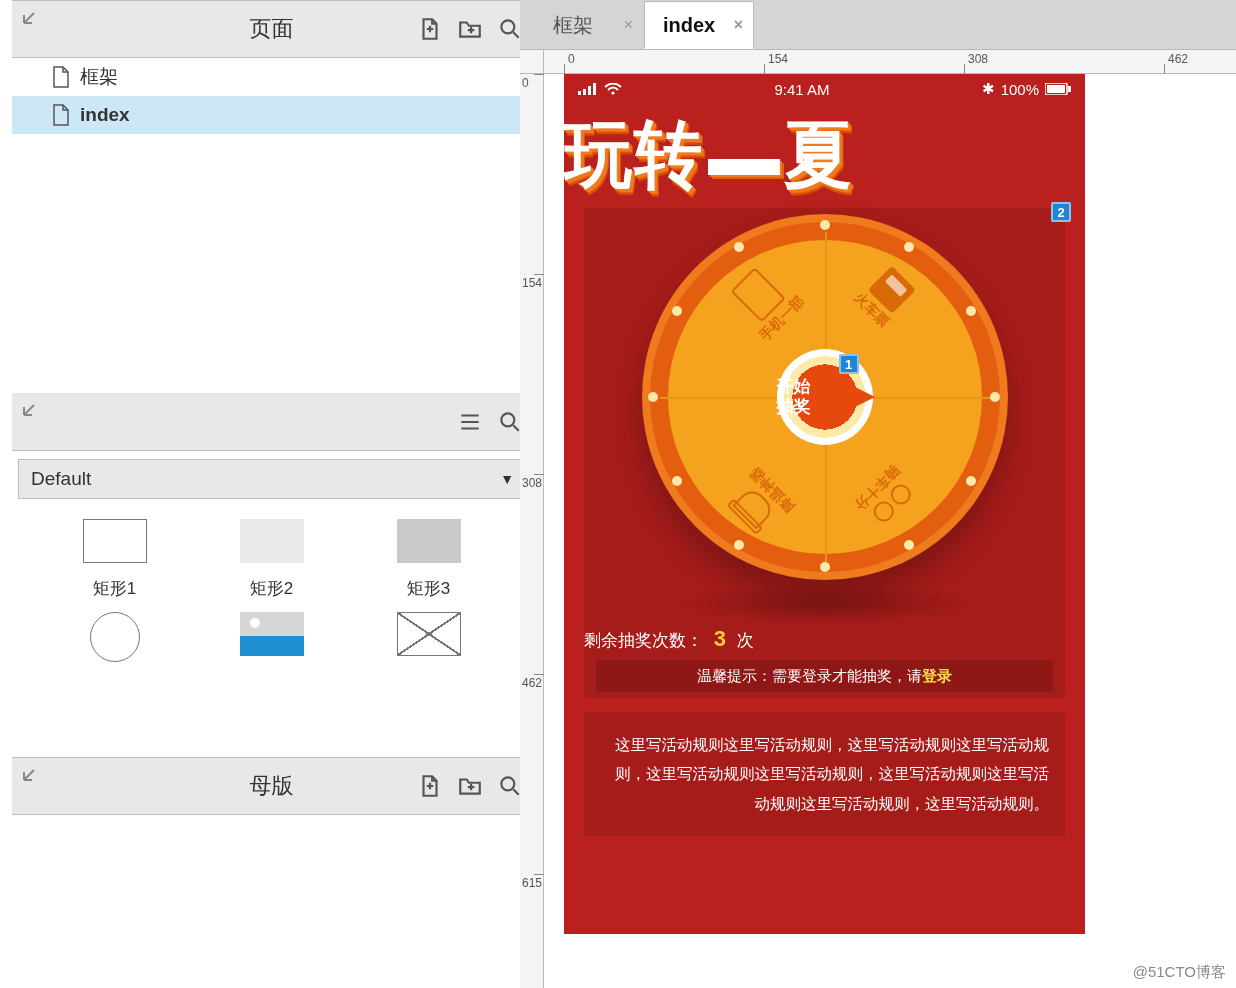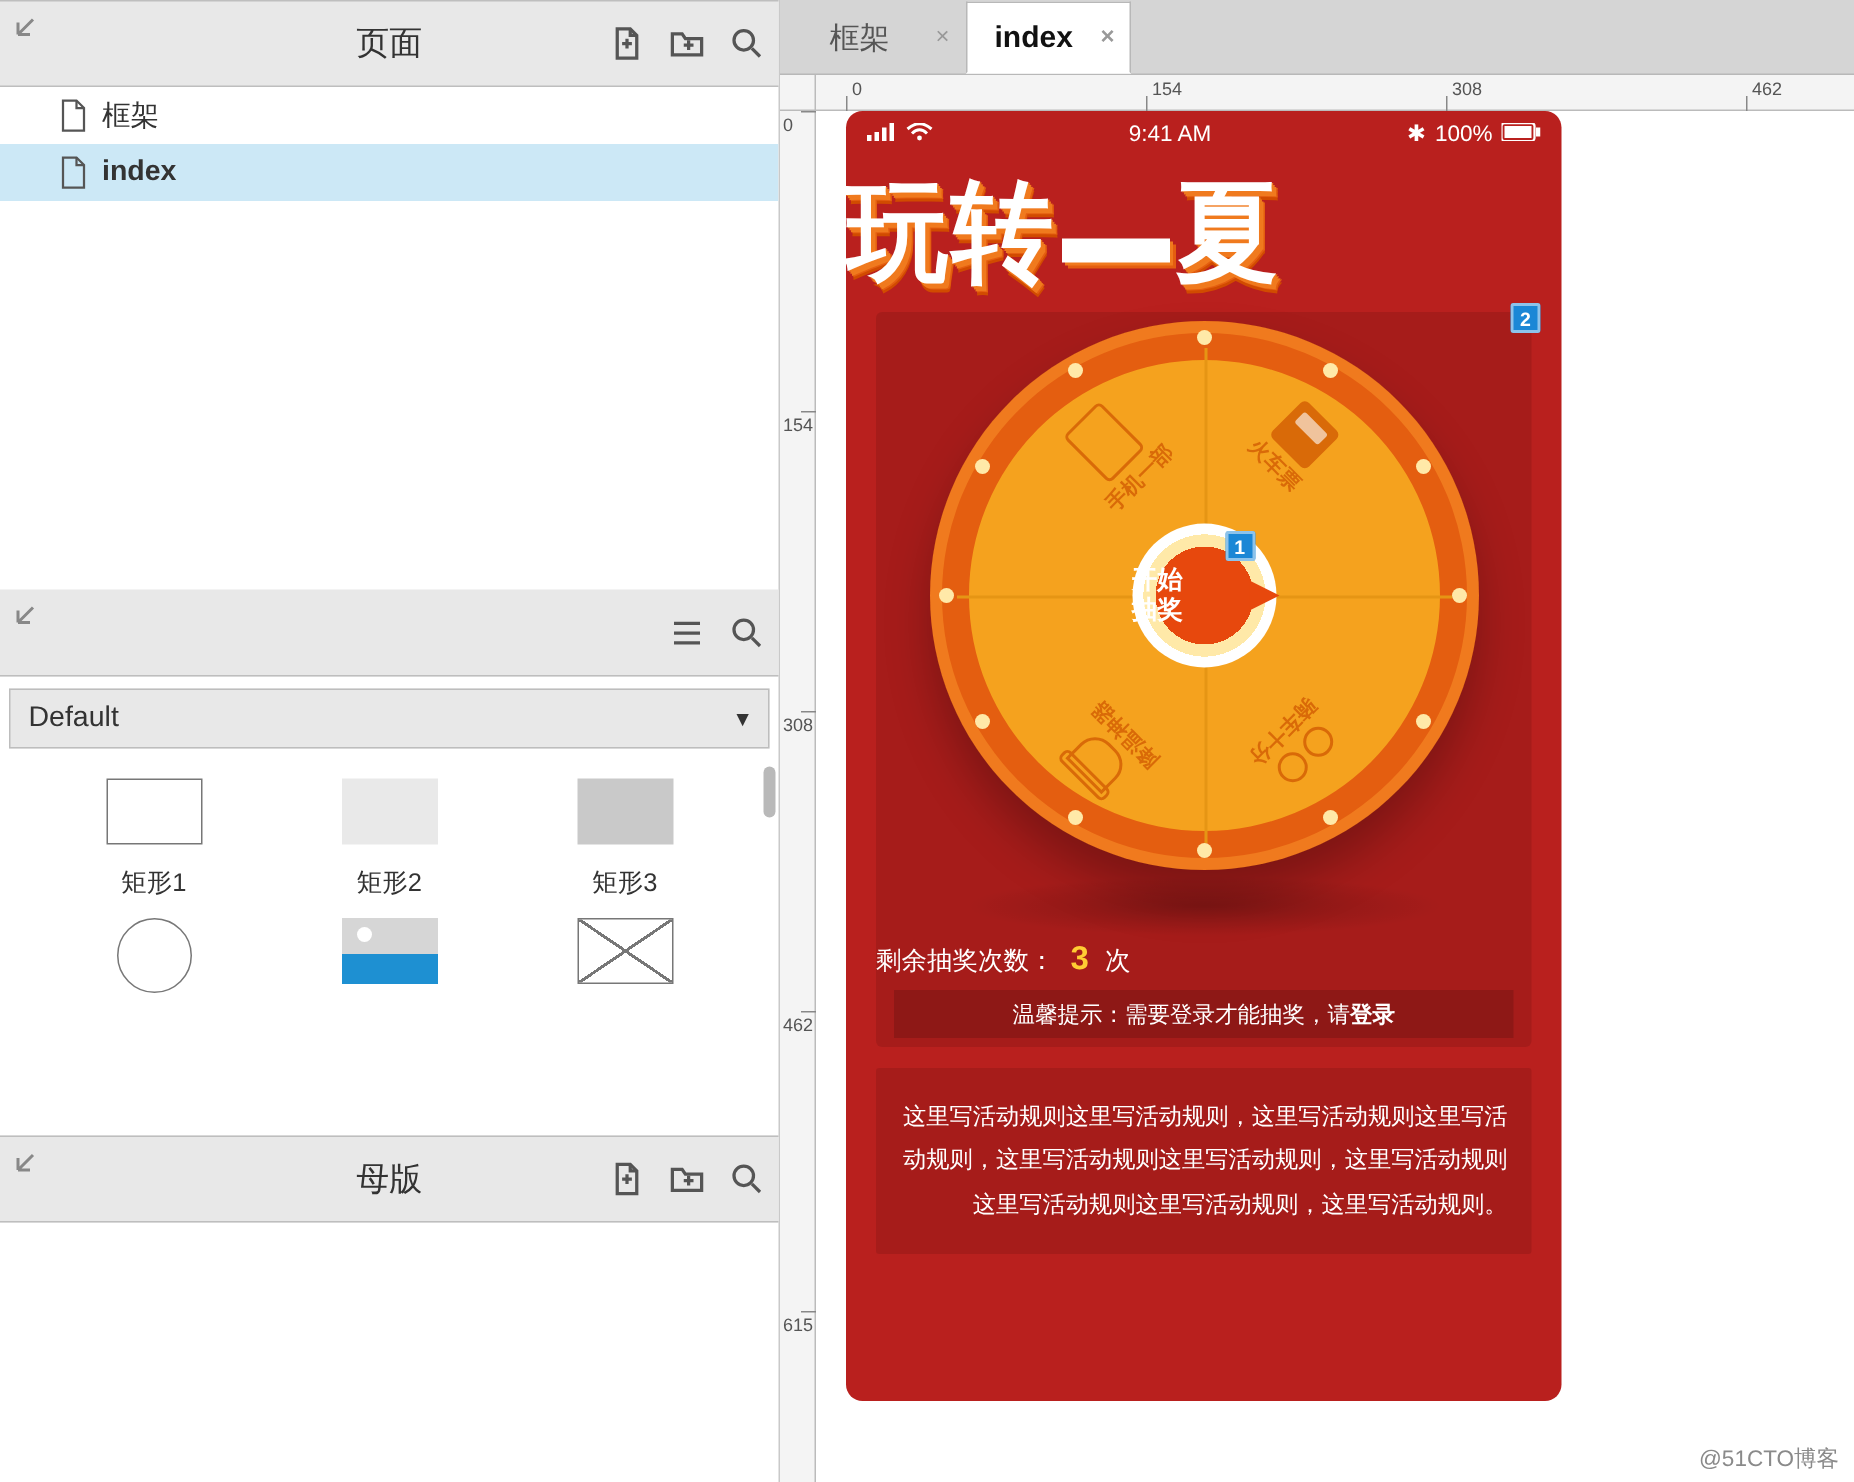--- a/index.html
+++ b/index.html
@@ -1,19 +1,19 @@
 <!DOCTYPE html>
 <html><head>
 <meta charset="utf-8">
 <style>
 * { margin: 0; padding: 0; box-sizing: border-box; font-family: -apple-system, "Helvetica Neue", Arial, "PingFang SC", "Microsoft YaHei", sans-serif; }
 html, body { width: 1236px; height: 988px; background: #fff; overflow: hidden; }
 
 
-#left-col { position: absolute; left: 0; top: 0; width: 520px; height: 988px; background: #fff; border-right: 1px solid #c9c9c9; }
+#left-col { position: absolute; left: 12px; top: 0; width: 520px; height: 988px; background: #fff; border-right: 1px solid #c9c9c9; }
 
 .panel-header { height: 58px; background: #e8e8e8; border-top: 1px solid #bebebe; border-bottom: 1px solid #bebebe; display: flex; align-items: center; position: relative; }
 .panel-header .collapse-arrow { position: absolute; left: 8px; top: 6px; width: 20px; height: 20px; }
 .panel-header .title { flex: 1; text-align: center; font-size: 22px; color: #333; }
 .panel-header .tools { position: absolute; right: 8px; display: flex; gap: 14px; align-items: center; }
 
 .icon-btn { width: 26px; height: 26px; display: inline-flex; align-items: center; justify-content: center; color: #555; cursor: pointer; }
 .icon-btn svg { width: 100%; height: 100%; }
 
 #pages-tree { height: 335px; overflow: auto; }
@@ -67,21 +67,21 @@
 .ruler-tick-h { position: absolute; top: 0; font-size: 12px; color: #555; }
 .ruler-tick-h .num { position: absolute; top: 2px; left: 4px; }
 .ruler-tick-h::after { content:""; position:absolute; left:0; top:14px; width:1px; height:10px; background:#888; }
 .ruler-tick-v { position: absolute; left: 0; font-size: 12px; color: #555; }
 .ruler-tick-v .num { position:absolute; left:2px; top:2px; writing-mode: horizontal-tb; }
 .ruler-tick-v::after { content:""; position:absolute; top:0; left:14px; height:1px; width:10px; background:#888; }
 
 #stage { position: absolute; left: 24px; top: 24px; right: 0; bottom: 0; overflow: hidden; background: #fff; }
 
 
-#phone { position: absolute; left: 20px; top: 0; width: 477px; height: 860px; background: #b9201e; overflow: hidden; border-radius: 11px; }
+#phone { position: absolute; left: 20px; top: 0; width: 521px; height: 860px; background: #b9201e; overflow: hidden; }
 
 
 #statusbar { height: 30px; display: flex; align-items: center; justify-content: space-between; padding: 0 14px; color: #fff; font-size: 15px; font-weight: 500; }
 #statusbar .left, #statusbar .right { display: flex; align-items: center; gap: 6px; }
 
 
 #hero-title { text-align: left; margin-top: 6px; height: 84px; position: relative; }
 #hero-title .t { font-size: 68px; font-weight: 900; letter-spacing: 2px; color: #fff;
   text-shadow:
     1px 1px 0 #f07a1e, 2px 2px 0 #f07a1e, 3px 3px 0 #f07a1e, 4px 4px 0 #e45e10,
@@ -134,21 +134,21 @@
 .sector-icon-bike::before{left:0;} .sector-icon-bike::after{right:0;}
 .sector-icon-pot { width:34px; height:28px; border:2px solid #d96a08; border-radius:0 0 14px 14px; margin:0 auto 4px; position:relative; }
 .sector-icon-pot::before{content:"";position:absolute;left:-6px;right:-6px;top:-6px;height:6px;border:2px solid #d96a08;border-radius:4px;}
 
 #shadow-ellipse { position:absolute; left:50%; top:376px; width:320px; height:40px; margin-left:-160px; background:radial-gradient(ellipse at center, rgba(0,0,0,0.22) 0%, rgba(0,0,0,0) 70%); border-radius:50%; }
 
 
 #remain-row { position:absolute; left:0; right:0; top:418px; color:#fff; font-size:17px; }
 #remain-row .count { color:#ffcc33; font-size:22px; font-weight:700; padding:0 6px; }
 #tip-row { position:absolute; left:12px; right:12px; top:452px; height:32px; background:rgba(0,0,0,0.14); display:flex; align-items:center; justify-content:center; color:#fff; font-size:15px; }
-#tip-row .login { color:#ffffff; font-weight:600; }
+#tip-row .login { color:#fde047; font-weight:600; }
 
 
 #rules-title { text-align:center; color:#fff; font-size:19px; font-weight:600; margin-top:18px; }
 #rules-box { margin:14px 20px 0; padding:18px 16px; background:rgba(0,0,0,0.10); color:#fff; font-size:15.5px; line-height:1.9; border-radius:2px;text-align:right; }
 
 
 #watermark { position:absolute; right:10px; bottom:6px; font-size:15px; color:#8a8a8a; }
 </style>
 </head>
 <body>

